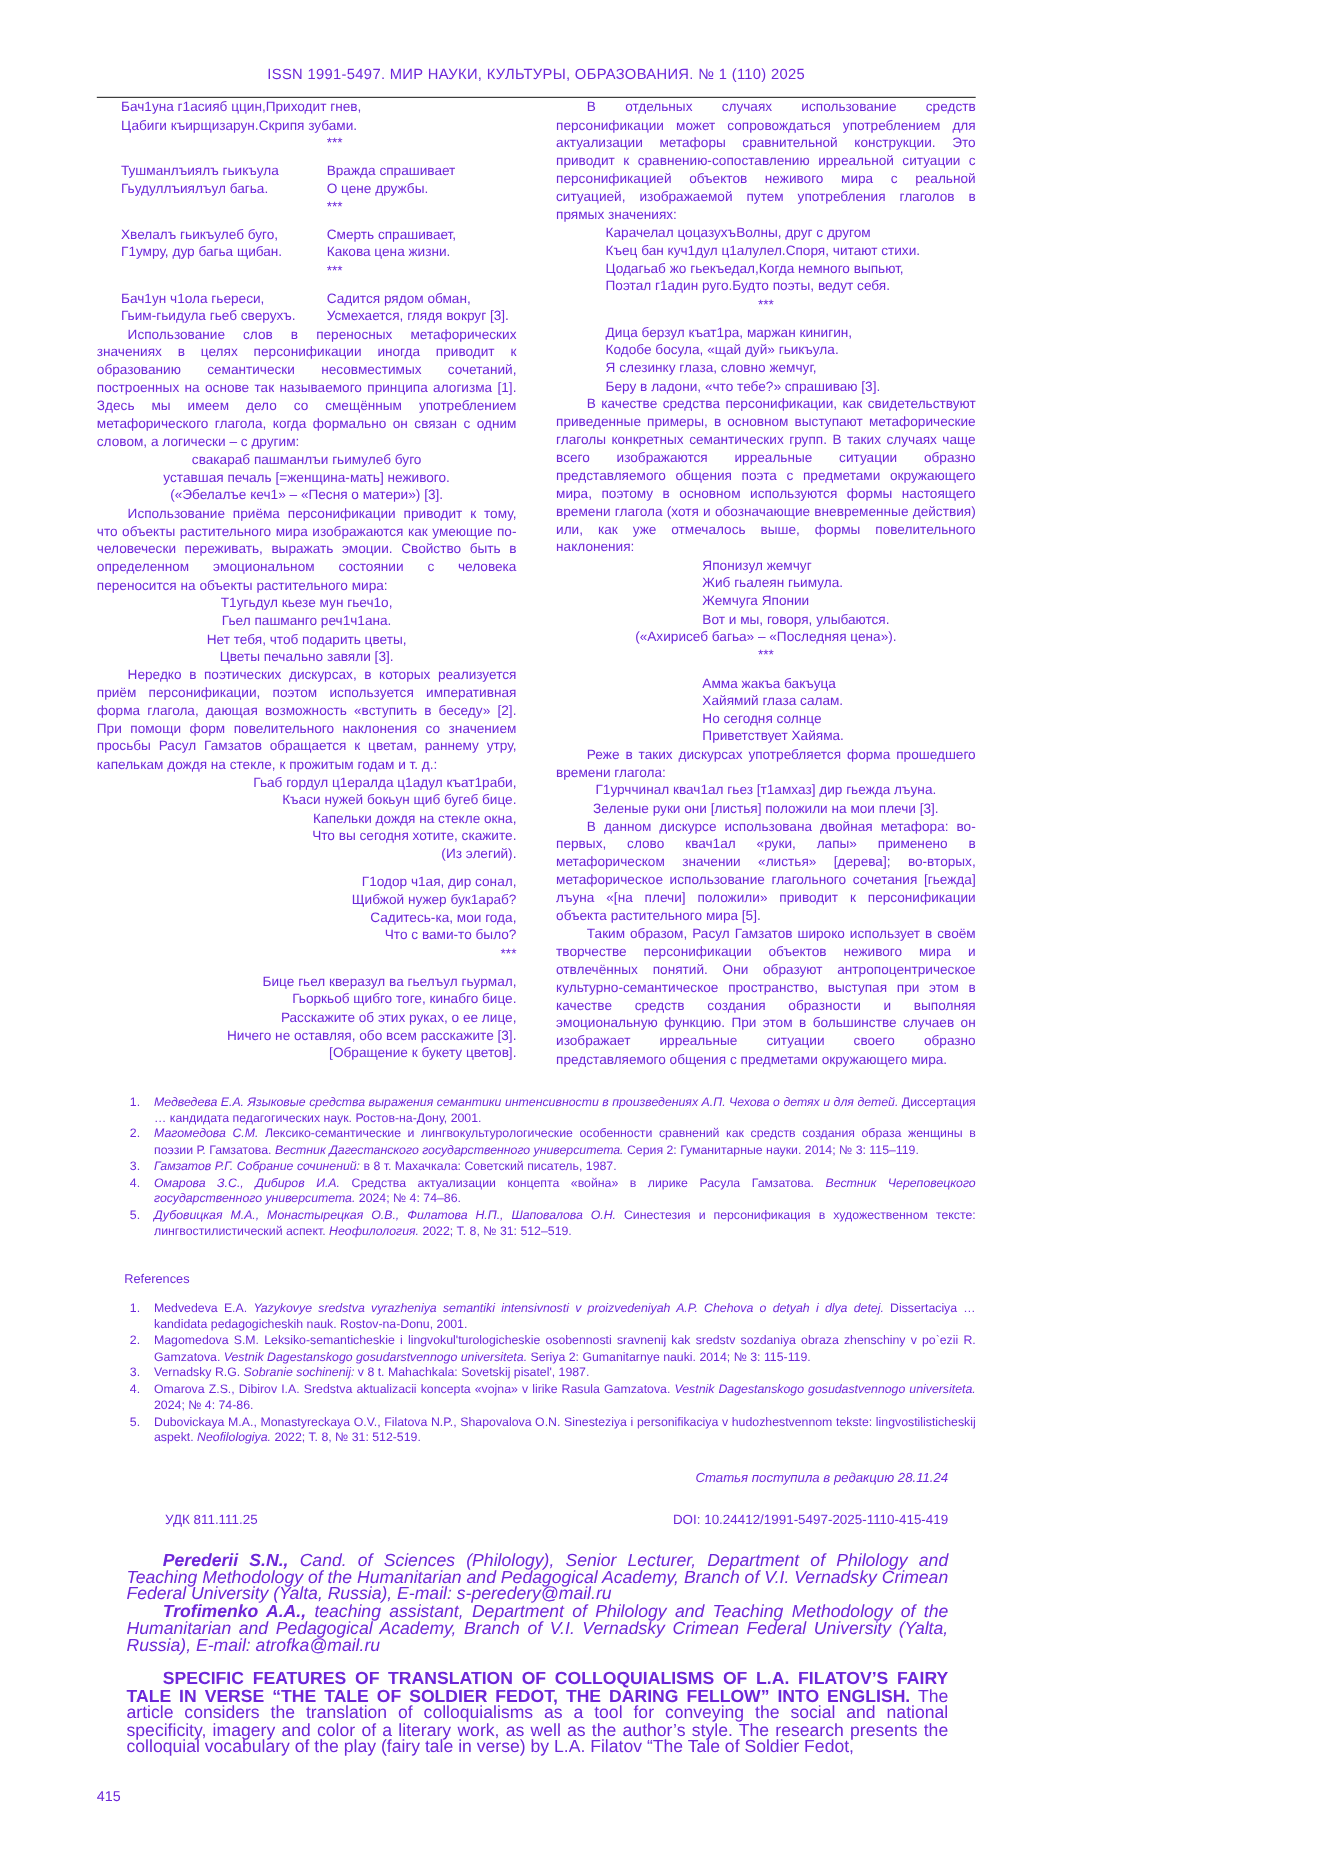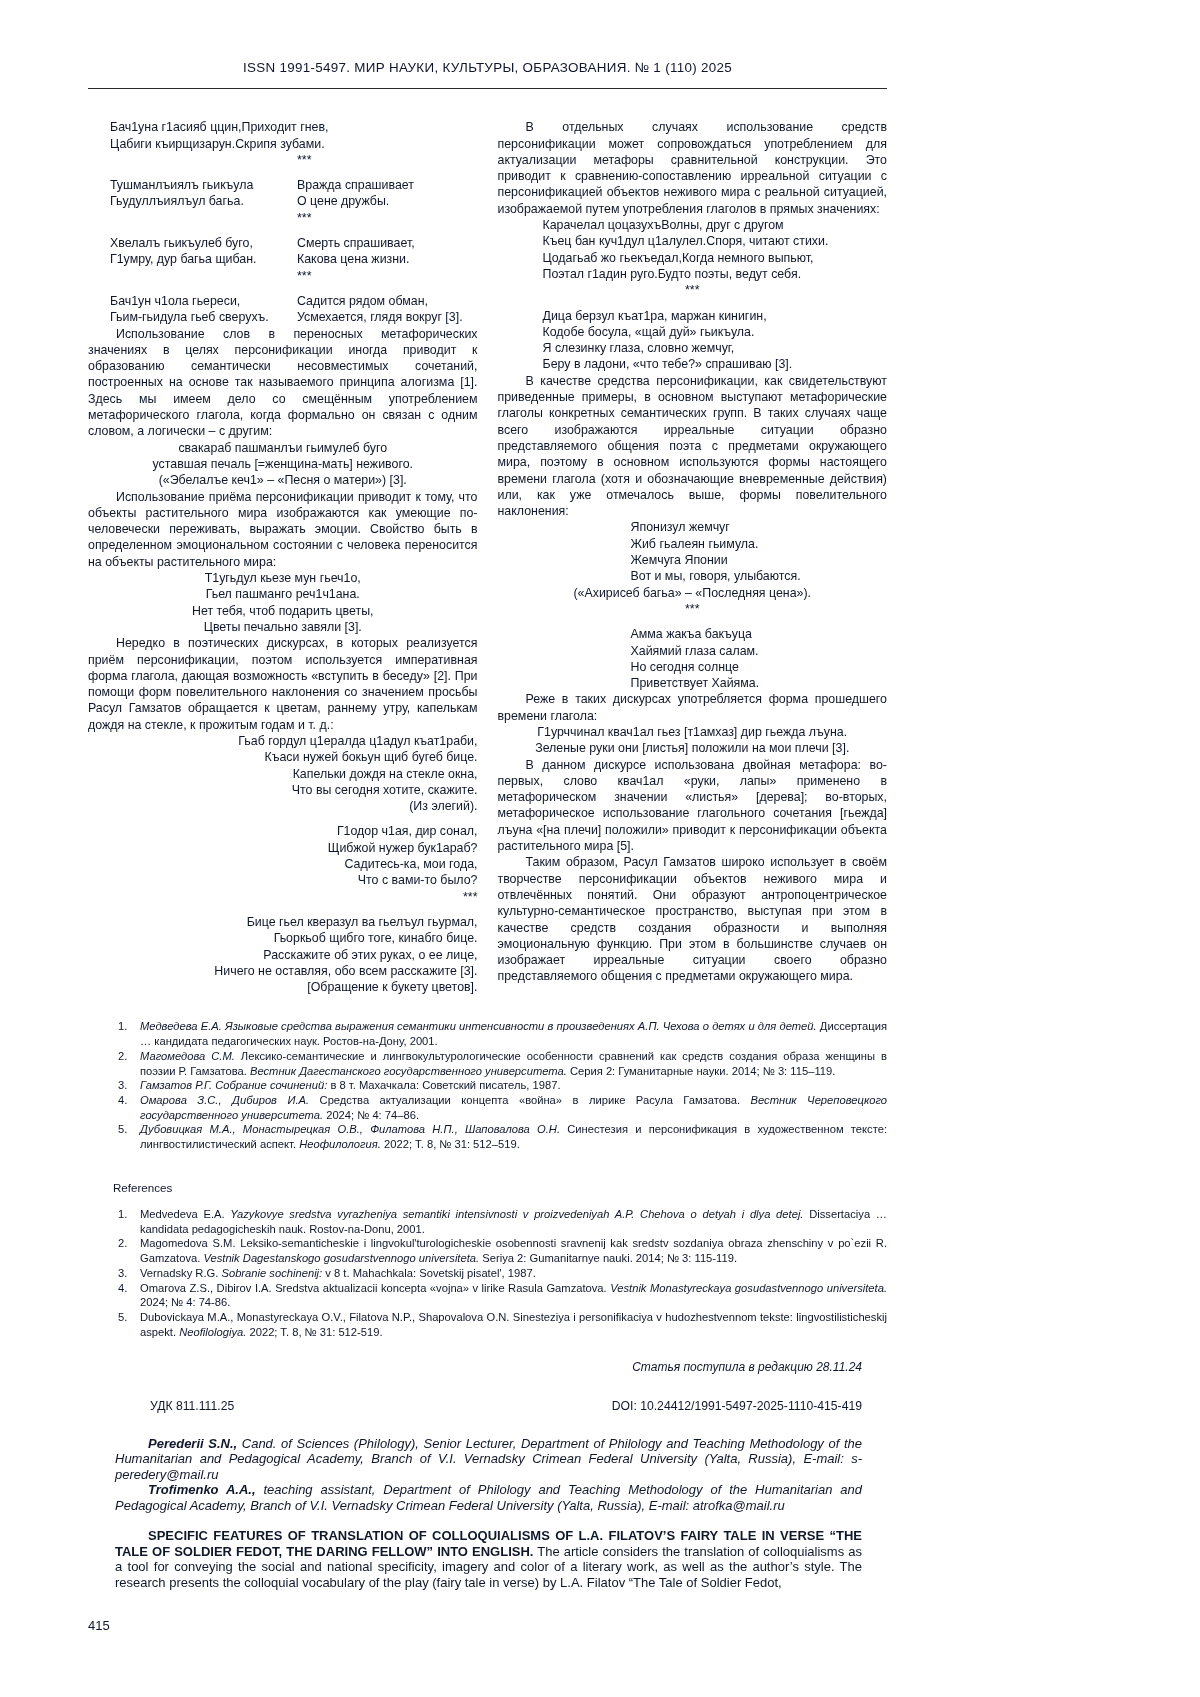--- a/index.html
+++ b/index.html
@@ -2,28 +2,28 @@
 <html lang="ru"><head>
 <meta charset="utf-8">
 <style>
   html,body { margin:0; padding:0; background:#ffffff; }
   .page {
     position:relative;
     width:972px; min-height:1697px;
     box-sizing:border-box;
     padding:60px 85px 40px 88px;
     background:#fff;
-    color:#0f172a;
+    color:#6d28d9;
     font-family:"Liberation Sans","DejaVu Sans",sans-serif;
     font-size:12.4px; line-height:16.3px;
   }
   .journal-header { text-align:center; }
   .header-text { font-size:13.4px; letter-spacing:.3px; }
   .header-rule { border-top:1.6px solid #2a2a2a; margin-top:12px; }
-  .columns { display:flex; gap:20px; margin-top:30px; }
+  .columns { display:flex; gap:36px; }
   .col { flex:1 1 0; min-width:0; }
   .para { margin:0; text-align:justify; text-indent:28px; }
   .poem { margin:0; }
   .poem .pl { min-height:16.3px; }
   .poem .pl.blank { height:9px; min-height:9px; line-height:9px; font-size:6px; }
   .poem .pl.center { text-align:center; padding-left:0 !important; }
   .poem.cols .pl { padding-left:22px; white-space:nowrap; }
   .poem.cols .pa { display:inline-block; min-width:187px; }
   .poem.center .pl { text-align:center; }
   .poem.ind45 .pl { padding-left:45px; }
@@ -32,21 +32,21 @@
   .bib { margin-top:24px; }
   .bib.refs { margin-top:28px; }
   .bib-title { padding-left:25px; margin:0 0 11px 0; font-size:11.6px; }
   .bib-list { margin:0; padding:0; list-style:none; font-size:11.2px; line-height:14.7px; }
   .bib-list li { display:flex; }
   .bib-list .num { flex:0 0 22px; margin-left:30px; }
   .bib-list .itext { flex:1 1 0; text-align:justify; }
   .it { font-style:italic; }
   .submission { margin-top:20px; padding-right:25px; font-style:italic; font-size:12px; text-align:right; }
   .meta-row { display:flex; justify-content:space-between; margin-top:22px; padding-left:62px; padding-right:25px; font-size:12.2px; }
-  .footer-block { margin:22px 25px 0 27px; font-size:13px; line-height:15.4px; }
+  .footer-block { margin:22px 25px 0 27px; font-size:16px; line-height:15.4px; }
   .author-line { margin:0; font-style:italic; text-indent:33px; text-align:justify; }
   .aname { font-weight:700; }
   .abstract { margin:15px 0 0 0; text-align:justify; text-indent:33px; line-height:15.6px; }
   .abstitle { font-weight:700; }
   .page-number { margin-top:28px; text-align:left; font-size:13px; }
 </style>
 </head>
 <body>
 
 <div class="page">
@@ -181,21 +181,21 @@
         <li>
           <span class="num">2.</span>
           <span class="itext"><span>Magomedova S.M. Leksiko-semanticheskie i lingvokul'turologicheskie osobennosti sravnenij kak sredstv sozdaniya obraza zhenschiny v po`ezii R. Gamzatova. </span><span class="it">Vestnik Dagestanskogo gosudarstvennogo universiteta.</span><span> Seriya 2: Gumanitarnye nauki. 2014; № 3: 115-119.</span></span>
         </li>
         <li>
           <span class="num">3.</span>
           <span class="itext"><span>Vernadsky R.G. </span><span class="it">Sobranie sochinenij:</span><span> v 8 t. Mahachkala: Sovetskij pisatel', 1987.</span></span>
         </li>
         <li>
           <span class="num">4.</span>
-          <span class="itext"><span>Omarova Z.S., Dibirov I.A. Sredstva aktualizacii koncepta «vojna» v lirike Rasula Gamzatova. </span><span class="it">Vestnik Monastyreckaya gosudastvennogo universiteta.</span><span> 2024; № 4: 74-86.</span></span>
+          <span class="itext"><span>Omarova Z.S., Dibirov I.A. Sredstva aktualizacii koncepta «vojna» v lirike Rasula Gamzatova. </span><span class="it">Vestnik Dagestanskogo gosudastvennogo universiteta.</span><span> 2024; № 4: 74-86.</span></span>
         </li>
         <li>
           <span class="num">5.</span>
           <span class="itext"><span>Dubovickaya M.A., Monastyreckaya O.V., Filatova N.P., Shapovalova O.N. Sinesteziya i personifikaciya v hudozhestvennom tekste: lingvostilisticheskij aspekt. </span><span class="it">Neofilologiya.</span><span> 2022; T. 8, № 31: 512-519.</span></span>
         </li>
       </ol>
   </section>
 
   <div class="submission">Статья поступила в редакцию 28.11.24</div>
 

